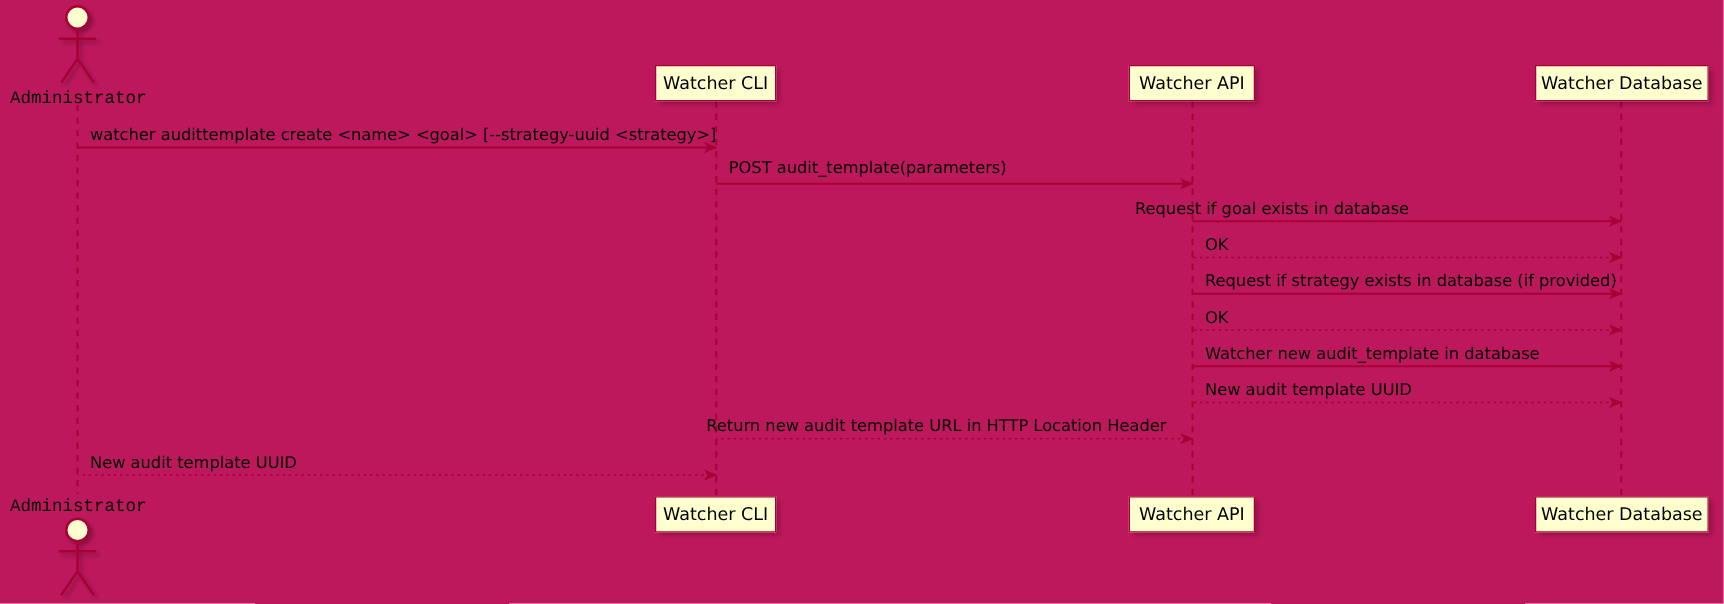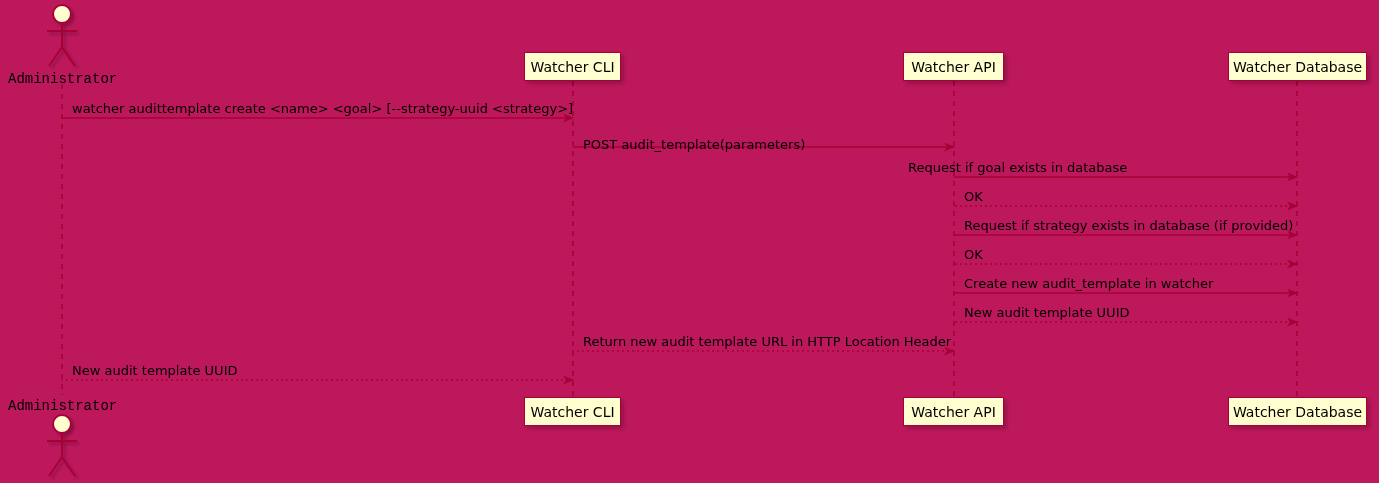--- a/index.html
+++ b/index.html
@@ -131,24 +131,24 @@
         <span>Watcher API</span>
       </div>
       <div class="participant-box" style="left: 1228px; top: 397px; width: 139px; height: 29px;">
         <span>Watcher Database</span>
       </div>
     </div>
   <div id="labels-layer">
       <div class="actor-label" style="left: 8px; top: 72px;">Administrator</div>
       <div class="actor-label" style="left: 8px; top: 399px;">Administrator</div>
       <div class="msg-label" style="left: 72px; top: 102px;">watcher audittemplate create &lt;name&gt; &lt;goal&gt; [--strategy-uuid &lt;strategy&gt;]</div>
-      <div class="msg-label" style="left: 583px; top: 138px;">POST audit_template(parameters)</div>
+      <div class="msg-label" style="left: 583px; top: 128px;">POST audit_template(parameters)</div>
       <div class="msg-label" style="left: 908px; top: 161px;">Request if goal exists in database</div>
       <div class="msg-label" style="left: 964px; top: 190px;">OK</div>
       <div class="msg-label" style="left: 964px; top: 219px; text-align: center;">Request if strategy exists in database (if provided)</div>
       <div class="msg-label" style="left: 964px; top: 248px;">OK</div>
-      <div class="msg-label" style="left: 964px; top: 277px;">Create new audit_template in watcher</div>
+      <div class="msg-label" style="left: 964px; top: 277px;">Watcher new audit_template in database</div>
       <div class="msg-label" style="left: 964px; top: 306px;">New audit template UUID</div>
-      <div class="msg-label" style="left: 583px; top: 335px;">Return new audit template URL in HTTP Location Header</div>
+      <div class="msg-label" style="left: 565px; top: 335px;">Return new audit template URL in HTTP Location Header</div>
       <div class="msg-label" style="left: 72px; top: 364px;">New audit template UUID</div>
     </div>
 
 </div>
 
 </body></html>

